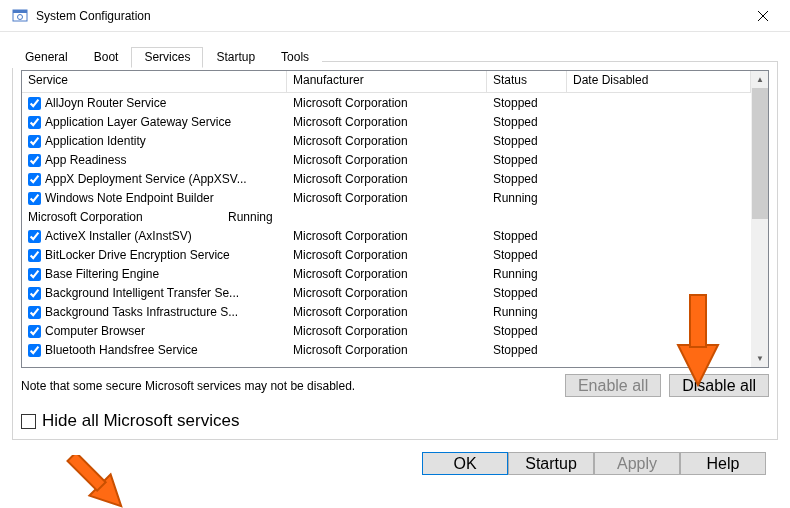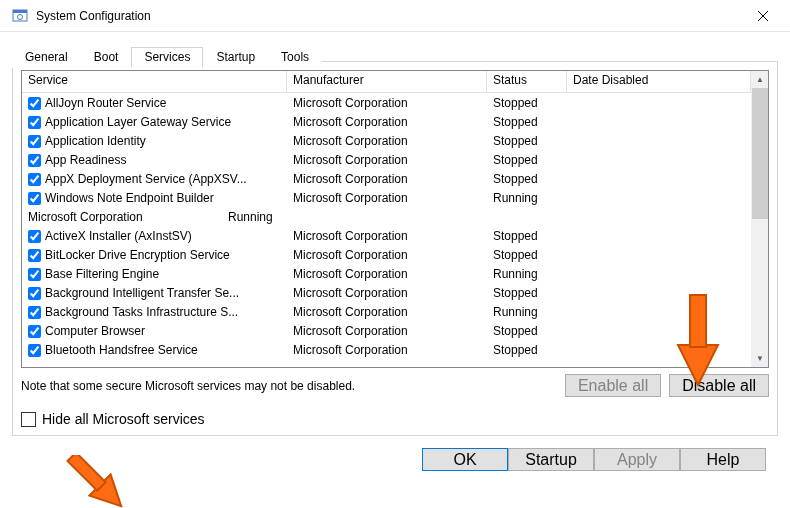--- a/index.html
+++ b/index.html
@@ -40,21 +40,21 @@
     .scroll-btn { height: 17px; display:flex; align-items:center; justify-content:center; font-size:8px; color:#606060;}
     .scroll-track { flex: 1; position: relative; }
     .scroll-thumb { position: absolute; left: 0; right: 0; top: 0; height: 50%; background: #cdcdcd; }
     
     .below-list { display: flex; align-items: center; margin-top: 6px; gap: 8px; }
     .note-text { font-size: 12px; flex: 1; }
     .btn { min-width: 88px; height: 23px; font-size: 16px; background: #e1e1e1; border: 1px solid #adadad; padding: 0 12px; cursor: default; }
     .btn:disabled { color: #838383; }
     
     .hide-row { margin-top: 14px; display: flex; align-items: center; gap: 6px; }
-    .hide-row label { font-size: 14px; }
+    .hide-row label { font-size: 17px; }
     .hide-chk { width: 15px; height: 15px; border: 1px solid #333; display:inline-block; }
     
     .dialog-buttons { display: flex; justify-content: flex-end; padding: 12px 12px 0 0; }
     .dialog-buttons .btn { min-width: 86px; }
     .btn-default { border: 1px solid #0078d7; }
     
     
     .arrow { position: absolute; pointer-events: none; }
     .arrow svg { display: block; }
   </style>

